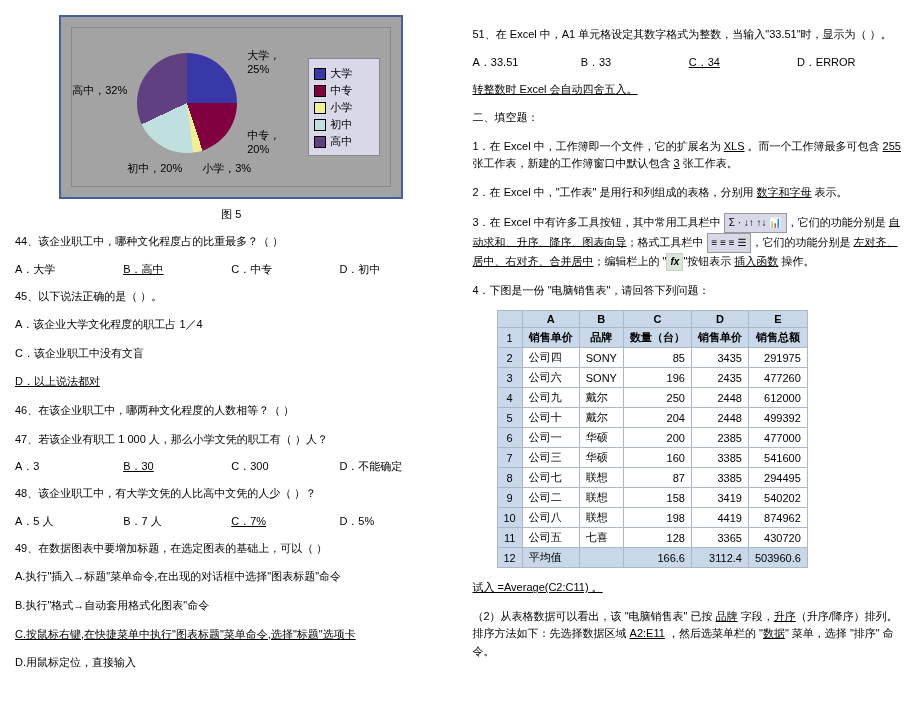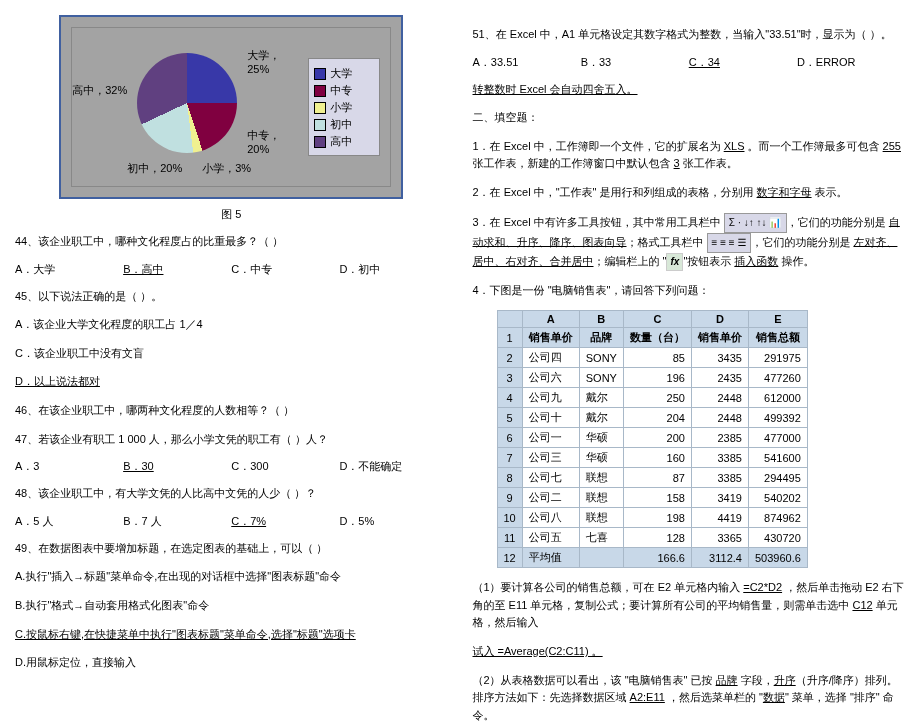--- a/index.html
+++ b/index.html
@@ -345,23 +345,20 @@
             <td class="rowhdr">12</td>
             <td class="left">平均值</td>
             <td class="left"></td>
             <td>166.6</td>
             <td>3112.4</td>
             <td>503960.6</td>
           </tr>
     </tbody>
       </table>
 
-    <div class="line">
-      <span>（1）要计算各公司的销售总额，可在 E2 单元格内输入 </span><span class="u">=C2*D2</span><span> ，然后单击拖动 E2 右下角的至 E11 单元格，复制公式；要计算所有公司的平均销售量，则需单击选中 </span><span class="u">C12</span><span> 单元格，然后输入</span>
-    </div>
     <div class="line u">试入 =Average(C2:C11)  。</div>
 
     <div class="line">
       <span>（2）从表格数据可以看出，该 "电脑销售表" 已按 </span><span class="u">品牌</span><span> 字段，</span><span class="u">升序</span><span>（升序/降序）排列。排序方法如下：先选择数据区域 </span><span class="u">A2:E11</span><span> ，然后选菜单栏的 "</span><span class="u">数据</span><span>" 菜单，选择 "排序" 命令。</span>
     </div>
 
   </div>
 </div>
 
 </body></html>

